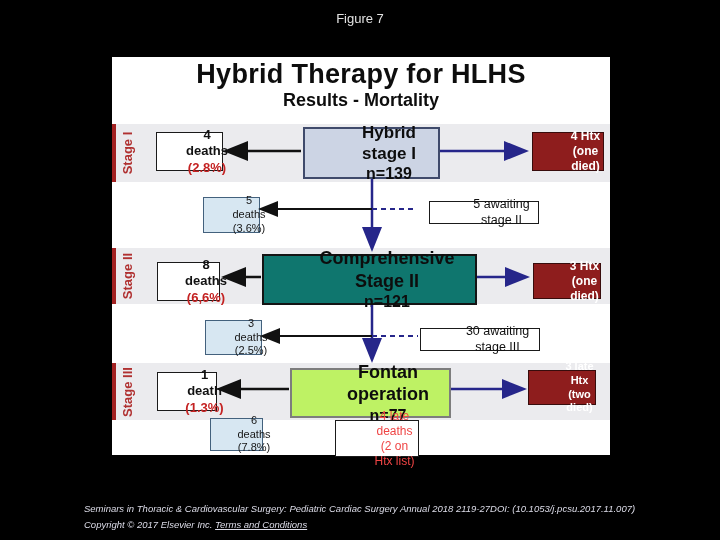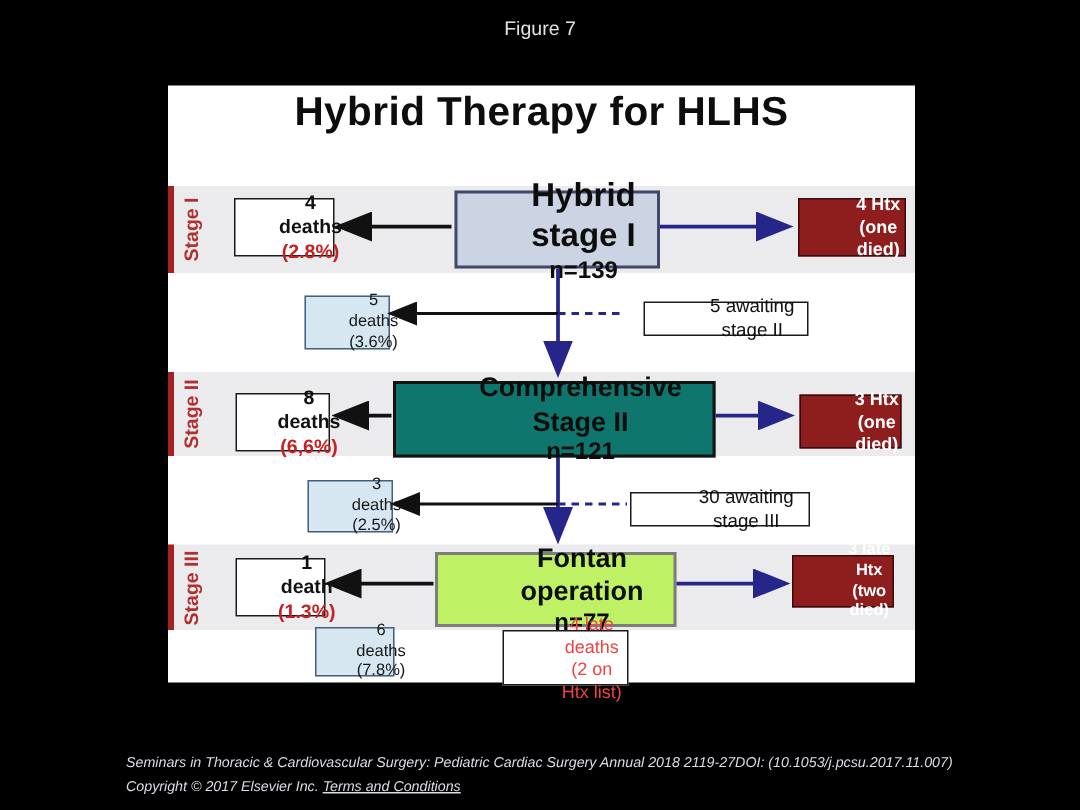--- a/index.html
+++ b/index.html
@@ -41,34 +41,35 @@
   .hybrid{background:#ccd4e4;border:2px solid #3f4a6b;}
   .yellow{background:#0f766e;border:2px solid #141414;}
   .green{background:#bef264;border:2px solid #7d7d7d;}
   .htx{background:#8e1d1d;border:1px solid #380c0c;color:#fff;font-weight:bold;font-size:12px;}
   .deaths-count{font-weight:bold;font-size:13px;color:#111;}
   .deaths-pct{font-weight:bold;font-size:13px;color:#c42222;}
   .small-line{font-size:11px;color:#161616;}
   .await{font-size:12.5px;color:#111;justify-content:center;}
   .main-line1{font-size:18px;}
   .main-line2{font-size:16px;}
-  .hybrid .main-line1{font-size:22px;}
+  .hybrid .main-line1{font-size:17px;}
   .bold-sm{font-weight:normal;font-size:12px;color:#ef4444;}
   svg.arrows{position:absolute;left:0;top:0;pointer-events:none;}
   .footer{position:absolute;left:84px;top:501px;color:#dcdce8;font-size:9.5px;
     font-style:italic;line-height:1.7;}
   .terms-link{text-decoration:underline;color:#dcdce8;cursor:pointer;}
 </style>
 </head>
 <body>
 
 <div class="figure-label">Figure 7</div>
 
 <div class="slide">
   <div class="title">Hybrid Therapy for HLHS</div>
+  <div class="subtitle">Results - Mortality</div>
 
   <div class="band band1">
     <div class="strip"></div>
     <div class="stage-label">Stage I</div>
   </div>
 
   <div class="band band2">
     <div class="strip"></div>
     <div class="stage-label">Stage II</div>
   </div>

